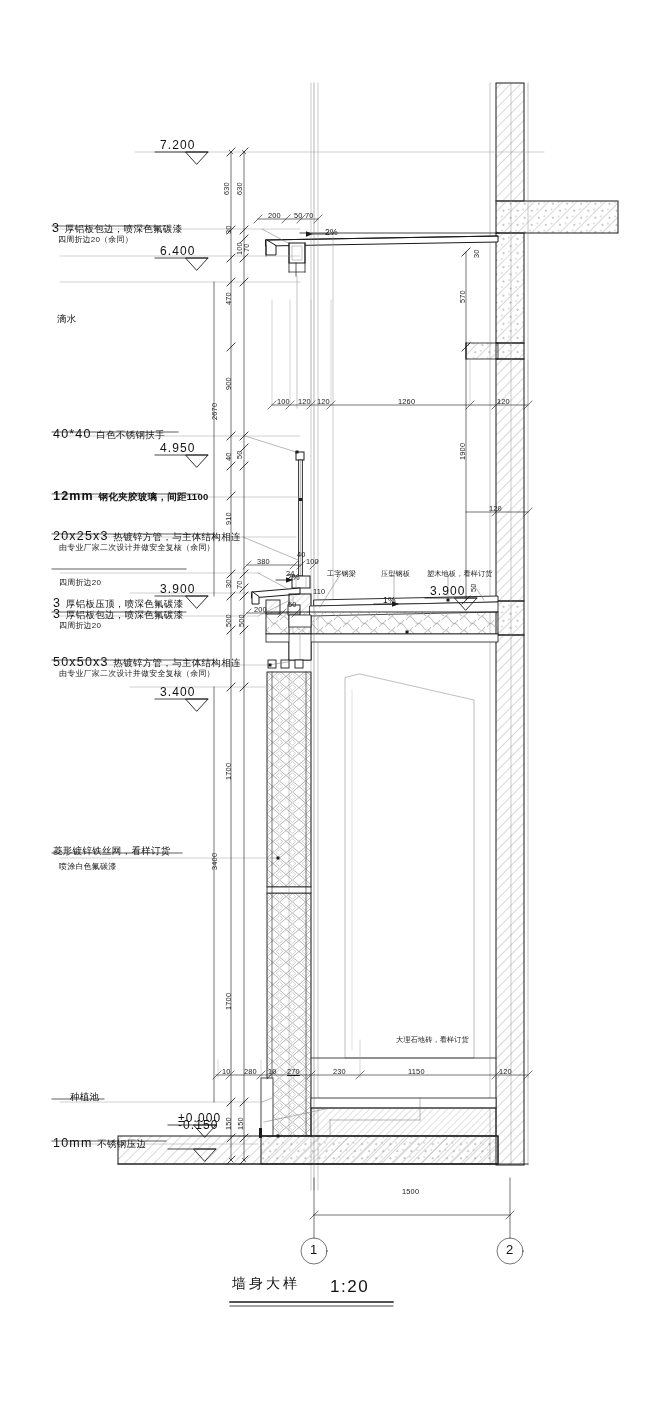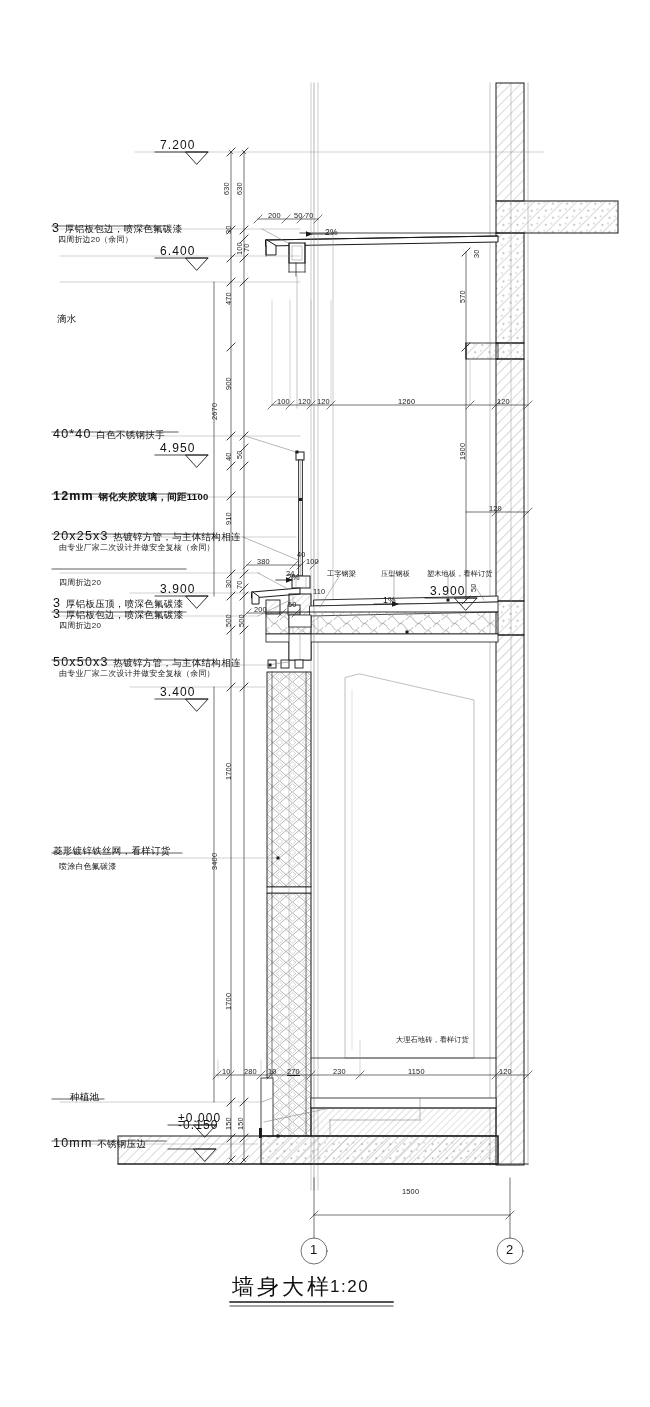--- a/index.html
+++ b/index.html
@@ -62,21 +62,21 @@
     color: #1a1a1a;
   }
   .dim-v {
     font-size: 7.4px;
     letter-spacing: 0.2px;
     color: #1a1a1a;
     transform-origin: left top;
     transform: rotate(-90deg);
   }
   .title-cn {
-    font-size: 22px;
+    font-size: 14px;
     letter-spacing: 3px;
     color: #111;
   }
   .title-sc {
     font-size: 17px;
     letter-spacing: 1.5px;
     color: #111;
   }
   .axis-num {
     font-size: 13px;

